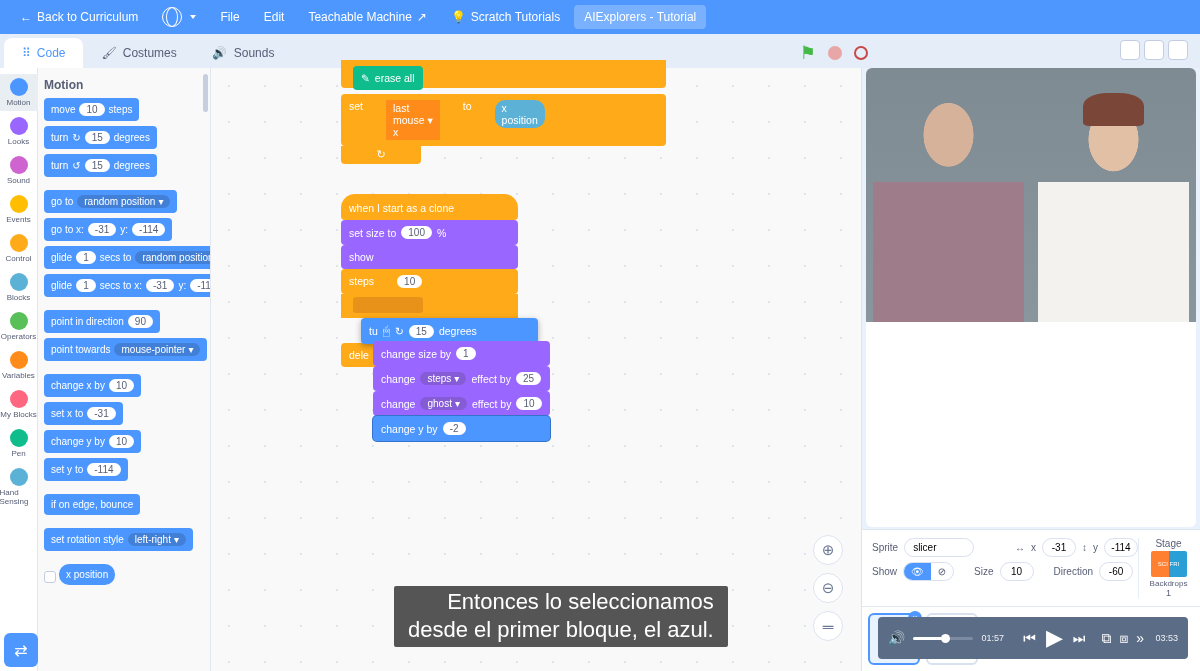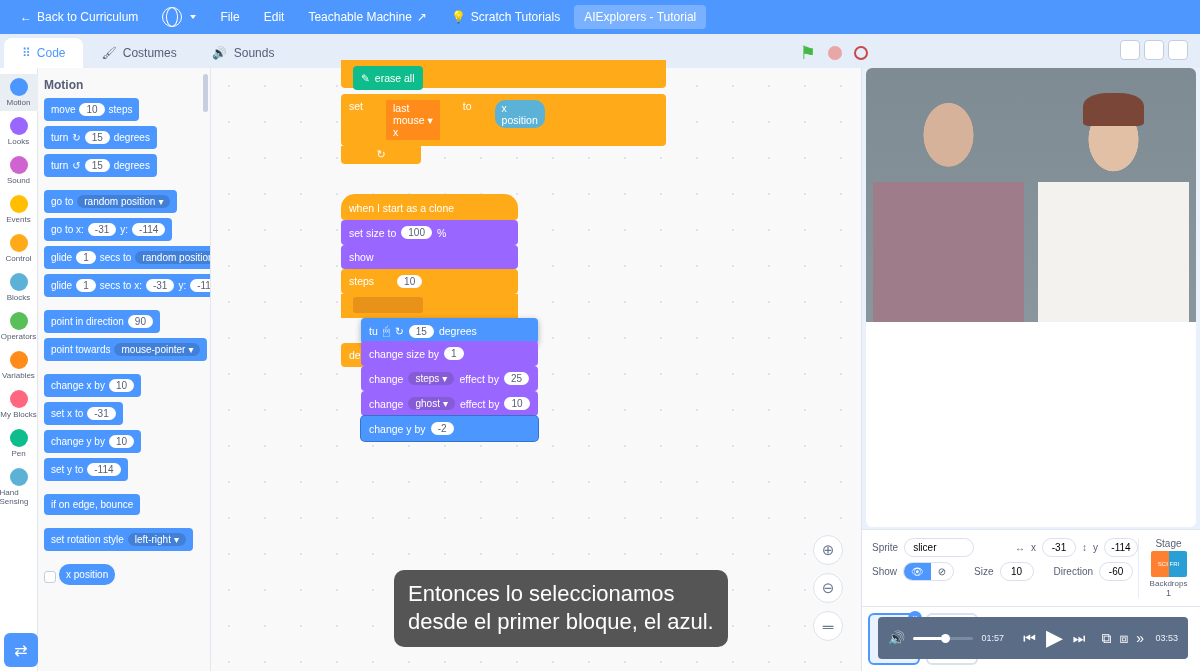--- a/index.html
+++ b/index.html
@@ -84,21 +84,21 @@
 .sprite{width:52px;height:52px;border:2px solid #4d97ff;border-radius:6px;background:#e9f3ff;display:flex;flex-direction:column;align-items:center;justify-content:center;font-size:8px;color:#575e75;position:relative;cursor:pointer}
 .sprite.n{border-color:#d9e0ee;background:#fff}
 .sprite .ball{width:24px;height:24px;border-radius:50%;background:radial-gradient(circle at 35% 30%,#ffe18a,#ffb627)}
 .sprite .del{position:absolute;top:-4px;right:-4px;width:14px;height:14px;border-radius:50%;background:#4d97ff;color:#fff;font-size:9px;display:flex;align-items:center;justify-content:center}
 .elem-icon{font-size:18px;color:#8f97ad}
 
 
 .bp{position:absolute;left:4px;bottom:4px;width:34px;height:34px;background:#4d97ff;border-radius:6px;display:flex;align-items:center;justify-content:center;color:#fff;cursor:pointer}
 
 
-.subtitle{position:absolute;left:394px;bottom:24px;background:rgba(70,70,70,.92);color:#fff;font-size:22px;padding:10px 14px;text-align:left;line-height:1.3;border-radius:10px}
+.subtitle{position:absolute;left:394px;bottom:24px;background:rgba(70,70,70,.92);color:#fff;font-size:22px;padding:2px 14px;text-align:right;line-height:1.3;border-radius:2px}
 
 
 .player{position:absolute;right:12px;bottom:12px;width:310px;height:42px;background:#5b6c86;border-radius:4px;display:flex;align-items:center;padding:0 10px;gap:8px;color:#fff;font-size:10px}
 .player .track{flex:0 0 60px;height:3px;background:#7c8ba1;position:relative;border-radius:2px}
 .player .track .prog{position:absolute;left:0;top:0;height:100%;width:48%;background:#fff;border-radius:2px}
 .player .track .thumb{position:absolute;left:46%;top:-3px;width:9px;height:9px;border-radius:50%;background:#fff}
 .player .pbtn{cursor:pointer;font-size:14px}
 .player .play{font-size:22px;margin:0 2px}
 .player .time{font-size:9px;opacity:.9;width:30px}
 .player .sp{flex:1}
@@ -325,21 +325,21 @@
       <div style="position:relative;left:20px">
         <div class="bbl" style="box-shadow:0 2px 6px rgba(0,0,0,.3)">
           <span>tu</span>
           <span style="font-size:12px">🖱</span>
           <span>↻</span>
           <span class="pill">15</span>
           <span>degrees</span>
         </div>
       </div>
       <div class="obl" style="width:48px;margin-top:-1px">dele</div>
-      <div style="position:relative;left:20px;margin-top:-26px">
+      <div style="position:relative;left:32px;margin-top:-26px">
         <div class="pbl">
             <span>change size by</span>
             <span class="pill">1</span>
           </div>
         <div class="pbl">
             <span>change</span>
             <span class="dpill"><span>steps</span> ▾</span>
             <span>effect by</span>
             <span class="pill">25</span>
           </div>

